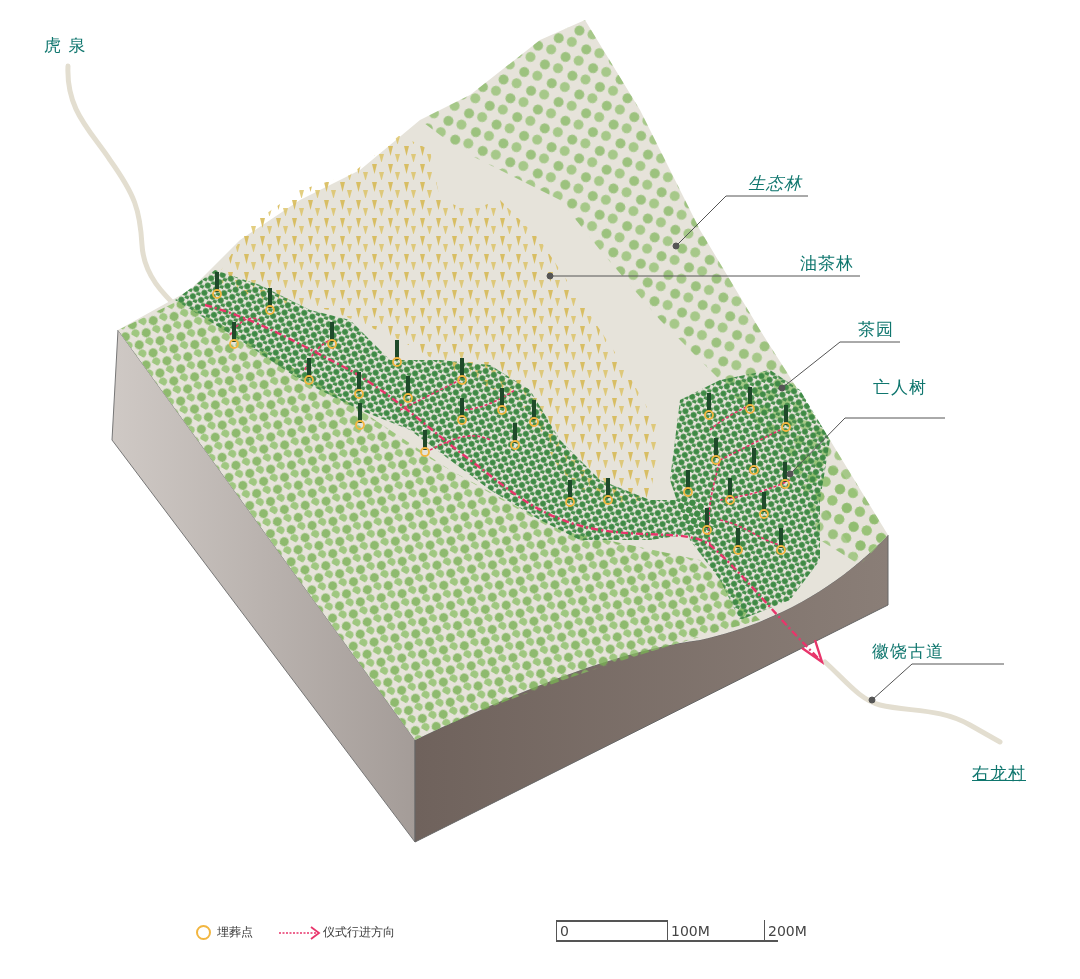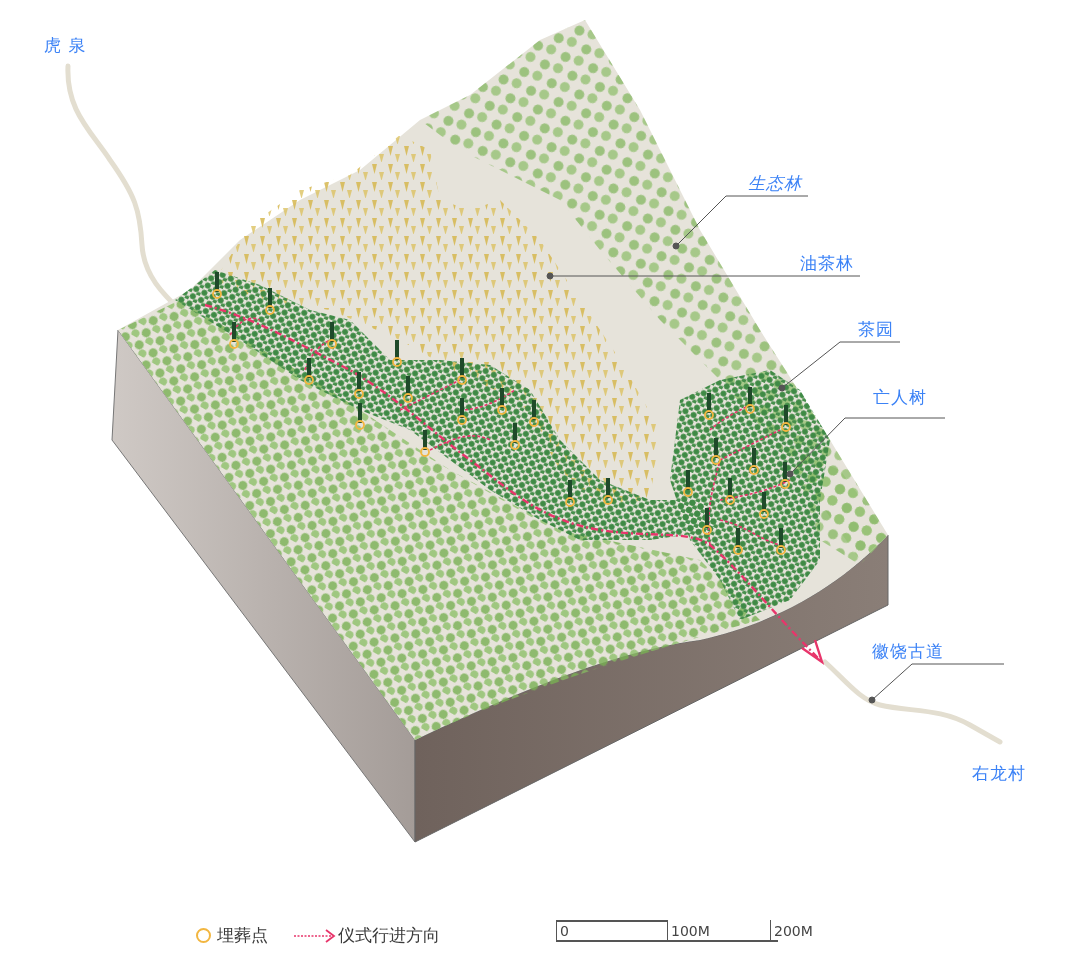--- a/index.html
+++ b/index.html
@@ -1,19 +1,19 @@
 <!DOCTYPE html>
 <html><head>
 <meta charset="utf-8">
 <style>
   html,body{margin:0;padding:0;background:#ffffff;}
   body{width:1080px;height:979px;position:relative;overflow:hidden;font-family:"DejaVu Sans","Liberation Sans",sans-serif;color:#333;}
   #map{position:absolute;left:0;top:0;width:1080px;height:979px;}
-  .lbl{position:absolute;font-size:17px;color:#3b82f6;letter-spacing:1px;white-space:nowrap;}
-  .legend{position:absolute;top:924px;left:196px;display:flex;align-items:center;font-size:17px;color:#3a3a3a;}
+  .lbl{position:absolute;font-size:17px;color:#0f766e;letter-spacing:1px;white-space:nowrap;}
+  .legend{position:absolute;top:924px;left:196px;display:flex;align-items:center;font-size:12px;color:#3a3a3a;}
   .legend .item{display:flex;align-items:center;margin-right:26px;}
   .legend .ring{width:11px;height:11px;border:2px solid #f2b640;border-radius:50%;margin-right:6px;}
   .scale{position:absolute;top:920px;left:556px;height:22px;width:270px;}
   .scale .seg{position:absolute;top:0;height:20px;border-left:1.5px solid #555;font-size:14px;color:#444;padding-left:3px;line-height:22px;}
   .scale .bar{position:absolute;left:0;top:20px;width:222px;height:1.5px;background:#555;}
   .scale .top{position:absolute;left:0;top:0;width:111px;height:1.5px;background:#555;}
 </style>
 </head>
 <body>
 
@@ -138,26 +138,26 @@
     <polyline points="782,388 840,342 900,342" fill="none"></polyline>
       <circle cx="782" cy="388" r="3"></circle>
     <polyline points="790,474 845,418 945,418" fill="none"></polyline>
       <circle cx="790" cy="474" r="3"></circle>
     <polyline points="872,700 912,664 1004,664" fill="none"></polyline>
       <circle cx="872" cy="700" r="3"></circle>
   </g>
 </svg>
 
 <div class="lbl" style="left:44px;top:34px;">虎 泉</div>
-<div class="lbl" style="left:972px;top:762px;">右龙村</div>
+<div class="lbl" style="left:972px;top:762px;text-decoration:underline;">右龙村</div>
 
 <div class="lbl" style="left:748px;top:172px;font-style:italic;">生态林</div>
 <div class="lbl" style="left:800px;top:252px;">油茶林</div>
 <div class="lbl" style="left:858px;top:318px;text-align:center;">茶园</div>
-<div class="lbl" style="left:873px;top:386px;">亡人树</div>
+<div class="lbl" style="left:873px;top:376px;">亡人树</div>
 <div class="lbl" style="left:872px;top:640px;">徽饶古道</div>
 
 <div class="legend">
   <div class="item">
     <span class="ring"></span>
     <span>埋葬点</span>
   </div>
   <div class="item">
     <svg width="44" height="14">
       <line x1="0" y1="7" x2="38" y2="7" stroke="#e8356b" stroke-width="1.5" stroke-dasharray="2 1.5"></line>
@@ -165,14 +165,14 @@
     </svg>
     <span>仪式行进方向</span>
   </div>
 </div>
 
 <div class="scale">
   <div class="top"></div>
   <div class="bar"></div>
   <div class="seg" style="left:0;">0</div>
   <div class="seg" style="left:111px;text-align:right;">100M</div>
-  <div class="seg" style="left:214px;">200M</div>
+  <div class="seg" style="left:208px;">200M</div>
 </div>
 
 </body></html>

